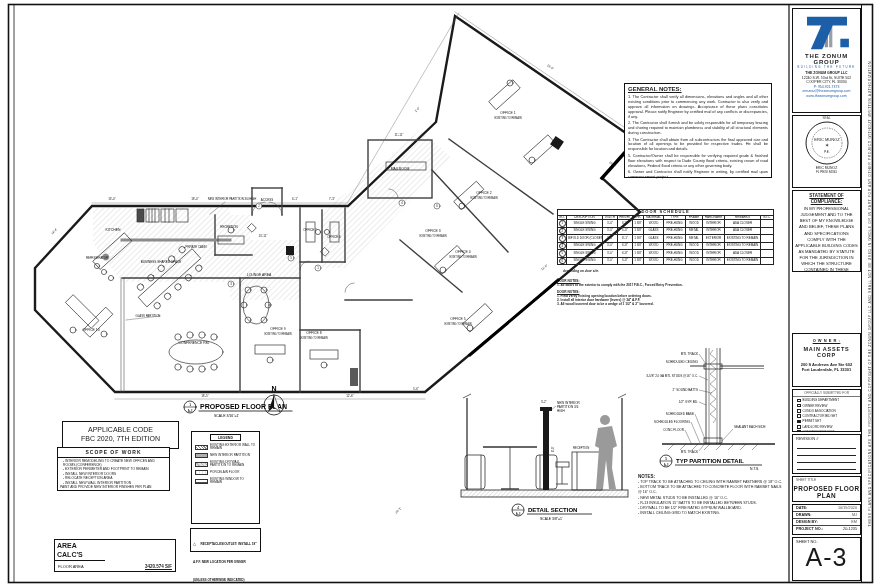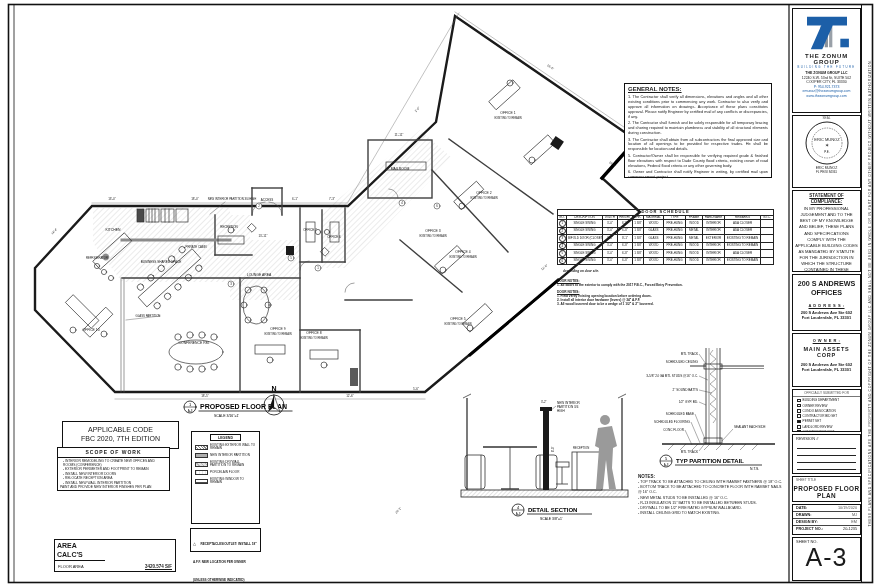--- a/index.html
+++ b/index.html
@@ -651,26 +651,20 @@
   </svg>
   <div style="font-size:3.4px;">ERIC MUNOZ</div>
   <div style="font-size:3px;">FL PE/SI 84361</div>
 </div>
 
 <div class="tb-box c" style="top:190px;height:82px;padding:2px;">
   <div class="t45 b u">STATEMENT OF COMPLIANCE:</div>
   <div style="font-size:4.2px;line-height:1.45;margin-top:1px;">IN MY PROFESSIONAL JUDGEMENT AND TO THE BEST OF MY KNOWLEDGE AND BELIEF, THESE PLANS AND SPECIFICATIONS COMPLY WITH THE APPLICABLE BUILDING CODES AS MANDATED BY STATUTE FOR THE JURISDICTION IN WHICH THE STRUCTURE CONTAINED IN THESE DOCUMENTS SHALL BE CONSTRUCTED.</div>
 </div>
 
-<div class="tb-box c" style="top:274px;height:57px;">
-  <div class="b" style="font-size:7.2px;margin-top:4px;">200 S ANDREWS OFFICES</div>
-  <div class="t4 b u" style="margin-top:6px;letter-spacing:0.5px;">A D D R E S S :</div>
-  <div class="t4 b" style="margin-top:2px;">200 S Andrews Ave Ste 602</div>
-  <div class="t4 b">Fort Lauderdale, FL 33301</div>
-</div>
 
 <div class="tb-box c" style="top:333px;height:54px;">
   <div class="t4 b u" style="margin-top:4px;letter-spacing:0.5px;">O W N E R :</div>
   <div class="b" style="font-size:5.5px;margin-top:3px;letter-spacing:0.8px;">MAIN ASSETS CORP</div>
   <div class="t4 b" style="margin-top:4px;">200 S Andrews Ave Ste 602</div>
   <div class="t4 b">Fort Lauderdale, FL 33301</div>
 </div>
 
 <div class="tb-box" style="top:389px;height:43px;">
   <div class="t3 c gray" style="border-bottom:0.5px solid #777;padding:1px 0;">OFFICIALLY SUBMITTED FOR</div>

